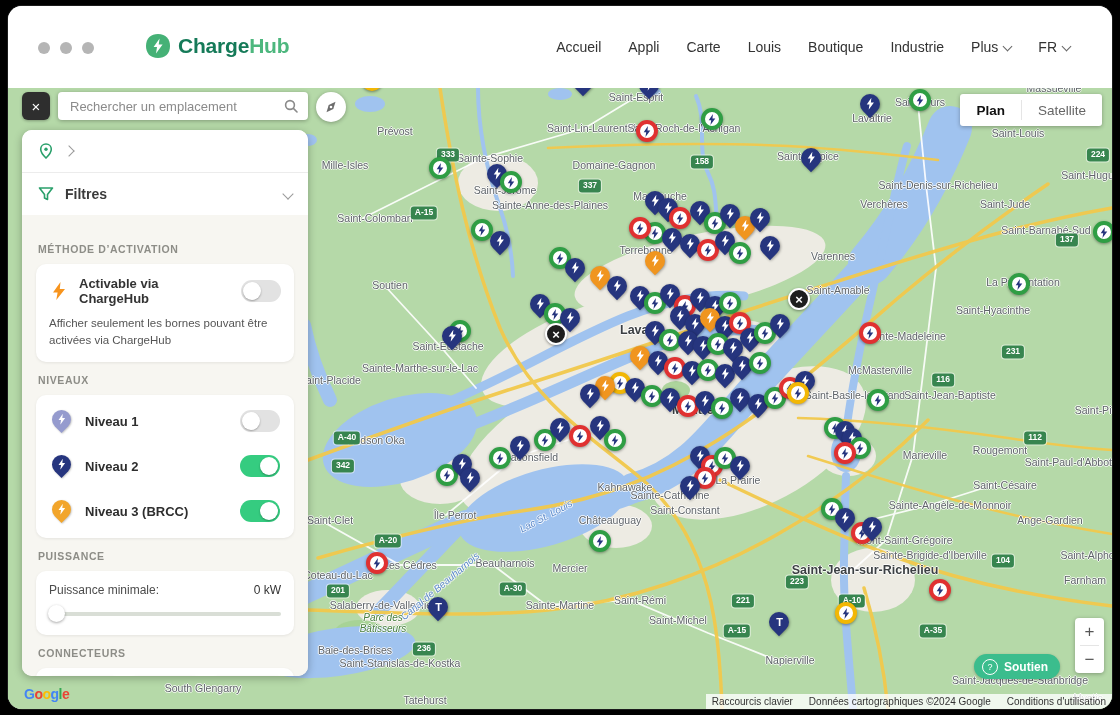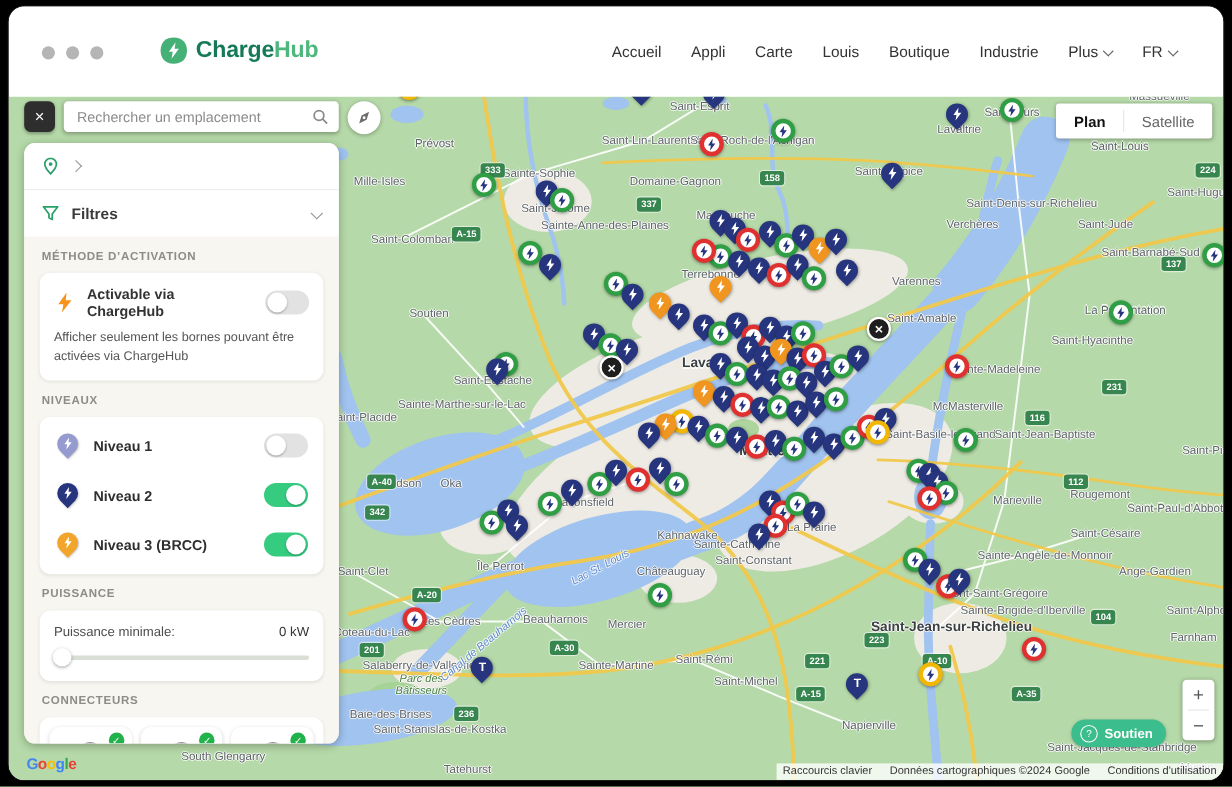--- a/index.html
+++ b/index.html
@@ -86,21 +86,21 @@
   .panel{margin-top:10px;background:#fff;border-radius:10px;box-shadow:0 2px 8px rgba(0,0,0,.28);flex:1;
       overflow:hidden;display:flex;flex-direction:column}
   .panel-row{display:flex;align-items:center;gap:11px;padding:13px 16px;background:#fff;cursor:pointer}
   .panel-row .rlabel{flex:1;font-size:14px;font-weight:bold;color:#3a3a3a}
   .pdivider{height:1px;background:#ececec;margin:0 0}
   .chev{width:7px;height:7px;border-right:1.8px solid #9a9a9a;border-bottom:1.8px solid #9a9a9a;flex:0 0 auto}
   .chev.right{transform:rotate(-45deg)}
   .chev.down{transform:rotate(45deg)}
   .panel-body{background:#f7f6f1;padding:10px 14px 14px;flex:1;overflow:hidden}
   .section-title{font-size:10.5px;font-weight:bold;color:#8d8d87;letter-spacing:.6px;margin:12px 2px 9px}
-  .section-title:first-child{margin-top:2px}
+  .section-title:first-child{margin-top:18px}
   .card{background:#fff;border-radius:10px;box-shadow:0 1px 3px rgba(0,0,0,.08);padding:12px 13px;margin-bottom:4px}
   .act-row{display:flex;align-items:center;gap:10px}
   .act-label{flex:1;font-size:13px;font-weight:bold;color:#333}
   .act-desc{font-size:11.5px;color:#555;line-height:1.5;margin-top:9px}
   .toggle{width:40px;height:22px;border-radius:11px;background:#e2e2e2;position:relative;flex:0 0 auto;cursor:pointer;
       transition:background .2s}
   .toggle .knob{position:absolute;top:2px;left:2px;width:18px;height:18px;border-radius:50%;background:#fff;
       box-shadow:0 1px 2px rgba(0,0,0,.3)}
   .on .toggle,.toggle.on{background:#35cc80}
   .on .toggle .knob,.toggle.on .knob{left:20px}
@@ -251,21 +251,21 @@
         <div class="map-label" style="left: 322px; top: 292px;">Saint-Placide</div>
         <div class="map-label" style="left: 412px; top: 280px;">Sainte-Marthe-sur-le-Lac</div>
         <div class="map-label" style="left: 440px; top: 258px;">Saint-Eustache</div>
         <div class="map-label b" style="left: 628px; top: 242px;">Laval</div>
         <div class="map-label b" style="left: 690px; top: 322px;">Montréal</div>
         <div class="map-label" style="left: 872px; top: 282px;">McMasterville</div>
         <div class="map-label" style="left: 847px; top: 307px;">Saint-Basile-le-Grand</div>
         <div class="map-label" style="left: 942px; top: 307px;">Saint-Jean-Baptiste</div>
         <div class="map-label" style="left: 1088px; top: 322px;">Saint-Pie</div>
         <div class="map-label" style="left: 357px; top: 352px;">Hudson</div>
-        <div class="map-label" style="left: 402px; top: 352px;">Oka</div>
+        <div class="map-label" style="left: 387px; top: 352px;">Oka</div>
         <div class="map-label" style="left: 520px; top: 369px;">Beaconsfield</div>
         <div class="map-label" style="left: 917px; top: 367px;">Marieville</div>
         <div class="map-label" style="left: 992px; top: 362px;">Rougemont</div>
         <div class="map-label" style="left: 1072px; top: 374px;">Saint-Paul-d'Abbotsford</div>
         <div class="map-label" style="left: 997px; top: 397px;">Saint-Césaire</div>
         <div class="map-label" style="left: 942px; top: 417px;">Sainte-Angèle-de-Monnoir</div>
         <div class="map-label" style="left: 1042px; top: 432px;">Ange-Gardien</div>
         <div class="map-label" style="left: 322px; top: 432px;">Saint-Clet</div>
         <div class="map-label" style="left: 447px; top: 427px;">Île Perrot</div>
         <div class="map-label" style="left: 402px; top: 477px;">Les Cèdres</div>
@@ -297,21 +297,21 @@
         <div class="map-label water" style="left: 432px; top: 498px; transform: translate(-50%, -50%) rotate(-40deg);">Canal de Beauharnois</div>
       <div class="map-label park" style="left: 375px; top: 535px;">Parc des Bâtisseurs</div>
       <div class="road-badge" style="left: 440px; top: 67px;">333</div>
         <div class="road-badge" style="left: 582px; top: 98px;">337</div>
         <div class="road-badge" style="left: 694px; top: 74px;">158</div>
         <div class="road-badge" style="left: 416px; top: 125px;">A-15</div>
         <div class="road-badge" style="left: 1032px; top: 152px; margin-left: 27px;">137</div>
         <div class="road-badge" style="left: 1090px; top: 67px;">224</div>
         <div class="road-badge" style="left: 1005px; top: 264px;">231</div>
         <div class="road-badge" style="left: 935px; top: 292px;">116</div>
-        <div class="road-badge" style="left: 970px; top: 350px;">112</div>
+        <div class="road-badge" style="left: 1027px; top: 350px;">112</div>
         <div class="road-badge" style="left: 339px; top: 350px;">A-40</div>
         <div class="road-badge" style="left: 335px; top: 378px;">342</div>
         <div class="road-badge" style="left: 380px; top: 453px;">A-20</div>
         <div class="road-badge" style="left: 330px; top: 503px;">201</div>
         <div class="road-badge" style="left: 505px; top: 501px;">A-30</div>
         <div class="road-badge" style="left: 416px; top: 561px;">236</div>
         <div class="road-badge" style="left: 735px; top: 513px;">221</div>
         <div class="road-badge" style="left: 789px; top: 494px;">223</div>
         <div class="road-badge" style="left: 729px; top: 543px;">A-15</div>
         <div class="road-badge" style="left: 844px; top: 513px;">A-10</div>

